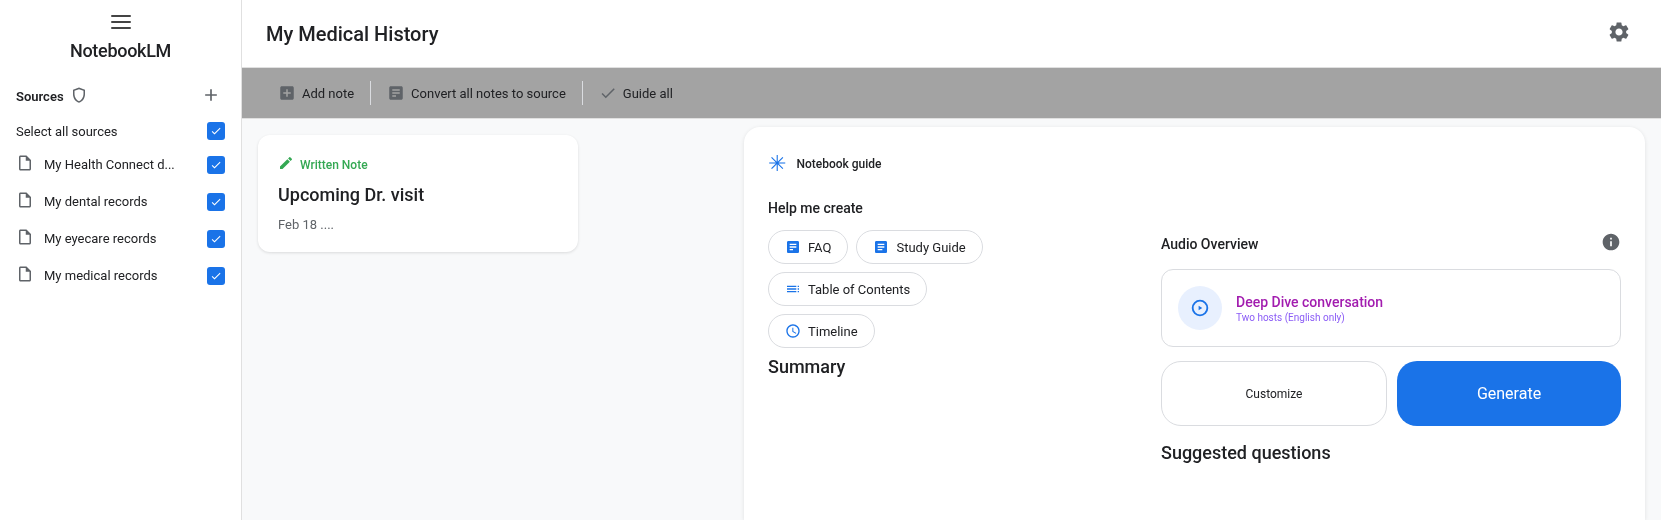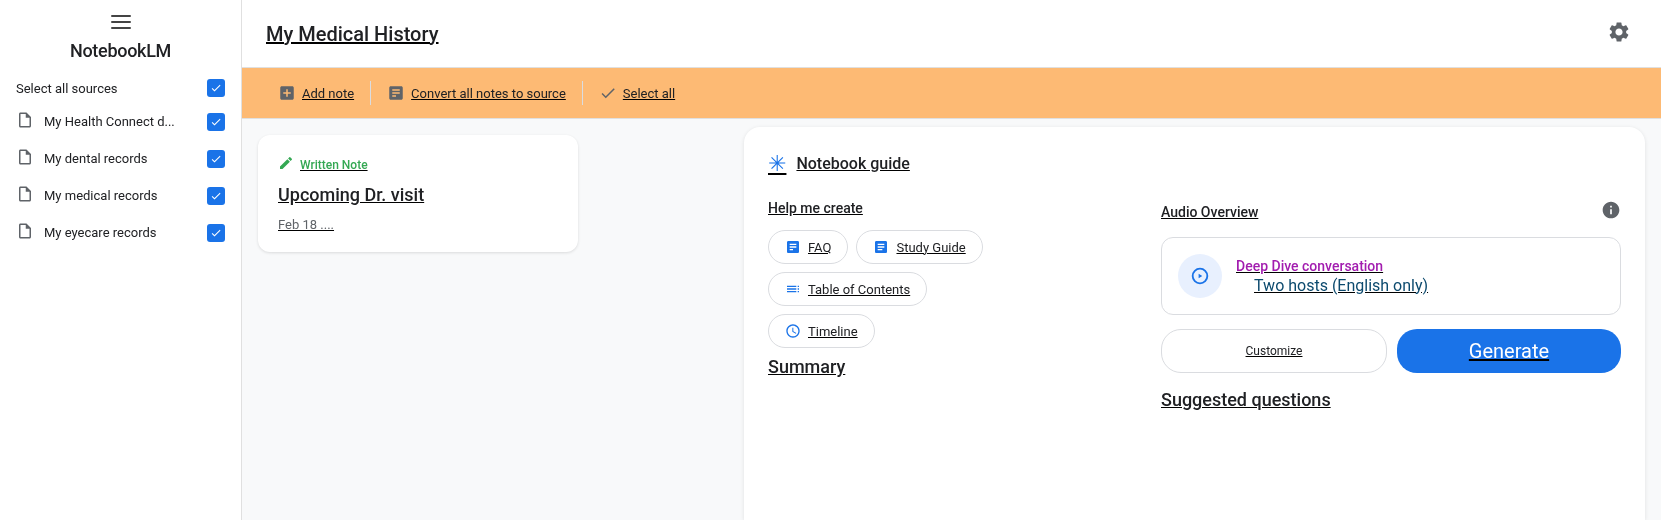--- a/index.html
+++ b/index.html
@@ -129,36 +129,35 @@
       overflow: hidden;
       text-overflow: ellipsis;
     }
 
     
     .main {
       flex: 1;
       display: flex;
       flex-direction: column;
       overflow: hidden;
-      text-decoration: underline;
     }
 
     .main-header {
       background: #fff;
       padding: 14px 24px;
       border-bottom: 1px solid #e0e0e0;
     }
     .main-title {
       font-size: 20px;
       font-weight: 500;
       color: #202124;
     }
 
     .toolbar {
-      background: #fdba74;
+      background: #a3a3a3;
       padding: 10px 24px;
       display: flex;
       align-items: center;
       gap: 0;
       border-bottom: 1px solid #e0e0e0;
     }
     .toolbar-btn {
       display: flex;
       align-items: center;
       gap: 6px;
@@ -249,21 +248,21 @@
       display: flex;
       align-items: center;
       gap: 10px;
       margin-bottom: 24px;
     }
     .guide-star {
       color: #1a73e8;
       font-size: 22px;
     }
     .guide-title {
-      font-size: 16px;
+      font-size: 12px;
       font-weight: 500;
       color: #202124;
     }
 
     .guide-body {
       display: flex;
       gap: 24px;
     }
 
     .guide-left {
@@ -304,20 +303,21 @@
       height: 16px;
       fill: #1a73e8;
     }
 
     
     .audio-overview-header {
       display: flex;
       align-items: center;
       justify-content: space-between;
       margin-bottom: 14px;
+      margin-top: 32px;
     }
     .audio-section-label {
       font-size: 14px;
       font-weight: 500;
       color: #202124;
     }
     .info-icon svg {
       width: 20px;
       height: 20px;
       fill: #5f6368;
@@ -347,24 +347,23 @@
       width: 22px;
       height: 22px;
       fill: #1a73e8;
     }
     .audio-info-title {
       font-size: 14px;
       font-weight: 500;
       color: #a21caf;
     }
     .audio-info-sub {
-      font-size: 16px;
-      color: #0c4a6e;
+      font-size: 10px;
+      color: #8b5cf6;
       margin-top: 2px;
-      margin-left: 18px;
     }
 
     .audio-action-row {
       display: flex;
       gap: 10px;
       margin-top: 4px;
     }
     .customize-btn {
       flex: 1;
       border: 1.5px solid #dadce0;
@@ -375,22 +374,22 @@
       color: #202124;
       cursor: pointer;
       font-family: inherit;
       text-align: center;
     }
     .generate-btn {
       flex: 1;
       border: none;
       background: #1a73e8;
       border-radius: 20px;
-      padding: 10px 0;
-      font-size: 20px;
+      padding: 23px 0;
+      font-size: 16px;
       color: #fff;
       cursor: pointer;
       font-family: inherit;
       text-align: center;
     }
 
     
     .bottom-row {
       display: flex;
       gap: 24px;
@@ -411,20 +410,35 @@
     <div class="hamburger-icon">
       <span></span>
         <span></span>
         <span></span>
     </div>
     <div class="app-logo">
       <span>Notebook</span><span>LM</span>
     </div>
   </div>
 
+  <div class="sources-section">
+    <div class="sources-label">
+      <span>Sources</span>
+      <span class="shield-icon">
+        <svg viewBox="0 0 24 24">
+            <path d="M12 2L4 5v6c0 5.25 3.5 10.15 8 11.35C16.5 21.15 20 16.25 20 11V5l-8-3zm0 2.18l6 2.25V11c0 4.17-2.76 8.07-6 9.29C8.76 19.07 6 15.17 6 11V6.43l6-2.25z"></path>
+          </svg>
+      </span>
+    </div>
+    <button class="add-source-btn" title="Add source">
+      <svg width="20" height="20" viewBox="0 0 24 24" fill="#5f6368">
+          <path d="M19 13h-6v6h-2v-6H5v-2h6V5h2v6h6v2z"></path>
+        </svg>
+    </button>
+  </div>
 
   <div class="select-all-row">
     <span class="select-all-label">Select all sources</span>
     <div class="checkbox-blue">
       <svg viewBox="0 0 24 24">
           <path d="M9 16.17L4.83 12l-1.42 1.41L9 19 21 7l-1.41-1.41z"></path>
         </svg>
     </div>
   </div>
 
@@ -454,34 +468,34 @@
             <path d="M9 16.17L4.83 12l-1.42 1.41L9 19 21 7l-1.41-1.41z"></path>
           </svg>
       </div>
     </div>
     <div class="source-item">
       <span class="source-item-icon">
         <svg viewBox="0 0 24 24">
             <path d="M14 2H6c-1.1 0-2 .9-2 2v16c0 1.1.9 2 2 2h12c1.1 0 2-.9 2-2V8l-6-6zm4 18H6V4h7v5h5v11z"></path>
           </svg>
       </span>
-      <span class="source-item-label">My medical records</span>
+      <span class="source-item-label">My eyecare records</span>
       <div class="checkbox-blue">
         <svg viewBox="0 0 24 24" width="12" height="12" fill="#fff">
             <path d="M9 16.17L4.83 12l-1.42 1.41L9 19 21 7l-1.41-1.41z"></path>
           </svg>
       </div>
     </div>
     <div class="source-item">
       <span class="source-item-icon">
         <svg viewBox="0 0 24 24">
             <path d="M14 2H6c-1.1 0-2 .9-2 2v16c0 1.1.9 2 2 2h12c1.1 0 2-.9 2-2V8l-6-6zm4 18H6V4h7v5h5v11z"></path>
           </svg>
       </span>
-      <span class="source-item-label">My eyecare records</span>
+      <span class="source-item-label">My medical records</span>
       <div class="checkbox-blue">
         <svg viewBox="0 0 24 24" width="12" height="12" fill="#fff">
             <path d="M9 16.17L4.83 12l-1.42 1.41L9 19 21 7l-1.41-1.41z"></path>
           </svg>
       </div>
     </div>
   </div>
 </div>
 
 <div class="main">
@@ -509,21 +523,21 @@
       <svg viewBox="0 0 24 24">
           <path d="M19 3H5c-1.1 0-2 .9-2 2v14c0 1.1.9 2 2 2h14c1.1 0 2-.9 2-2V5c0-1.1-.9-2-2-2zm-7 14H7v-2h5v2zm5-4H7v-2h10v2zm0-4H7V7h10v2z"></path>
         </svg>
       <span>Convert all notes to source</span>
     </button>
     <div class="toolbar-divider"></div>
     <button class="toolbar-btn">
       <svg viewBox="0 0 24 24">
           <path d="M9 16.17L4.83 12l-1.42 1.41L9 19 21 7l-1.41-1.41z"></path>
         </svg>
-      <span>Select all</span>
+      <span>Guide all</span>
     </button>
   </div>
 
   <div class="content-area">
 
     <div class="notes-panel">
       <div class="note-card">
         <div class="note-tag">
           <span class="pencil-icon">
             <svg viewBox="0 0 24 24">

